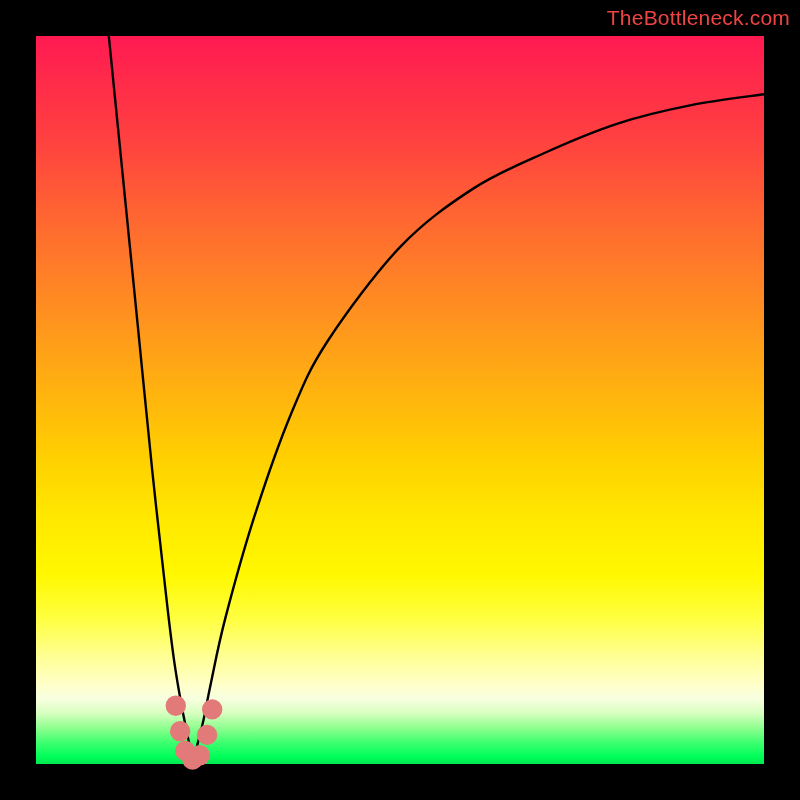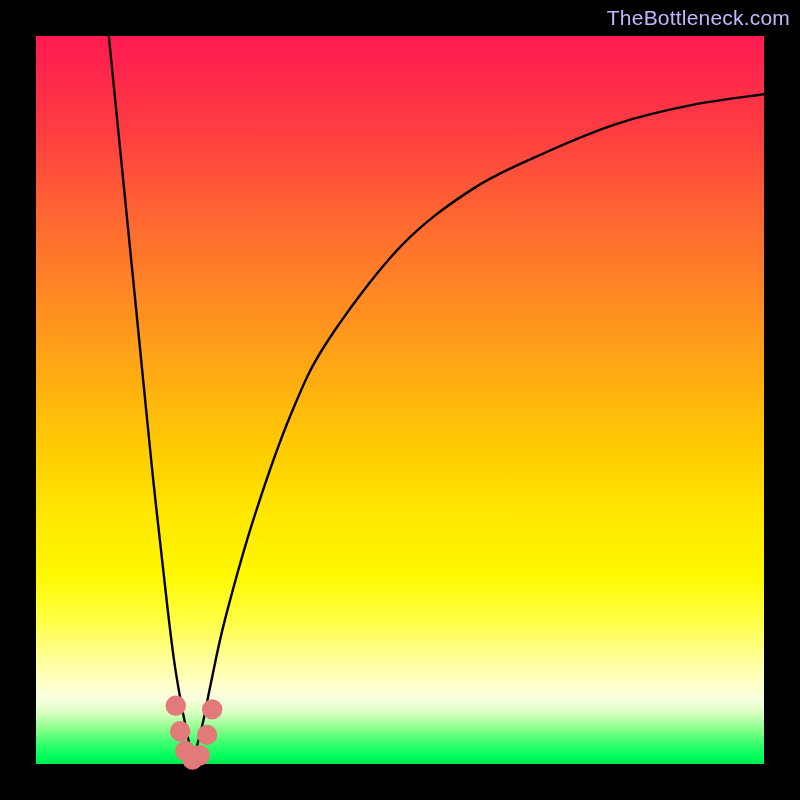--- a/index.html
+++ b/index.html
@@ -42,21 +42,21 @@
       #d8ffc0 93%,
       #90ff90 95%,
       #40ff70 97%,
       #00ff5a 99%,
       #00e850 100%);
   }
   .watermark {
     position: absolute;
     top: 6px;
     right: 10px;
-    color: #c4b5fd;
+    color: #ef4444;
     font-size: 21px;
     letter-spacing: 0.2px;
     font-weight: 400;
     text-align: center;
   }
   svg.curve {
     position: absolute;
     left: 0;
     top: 0;
     width: 728px;

